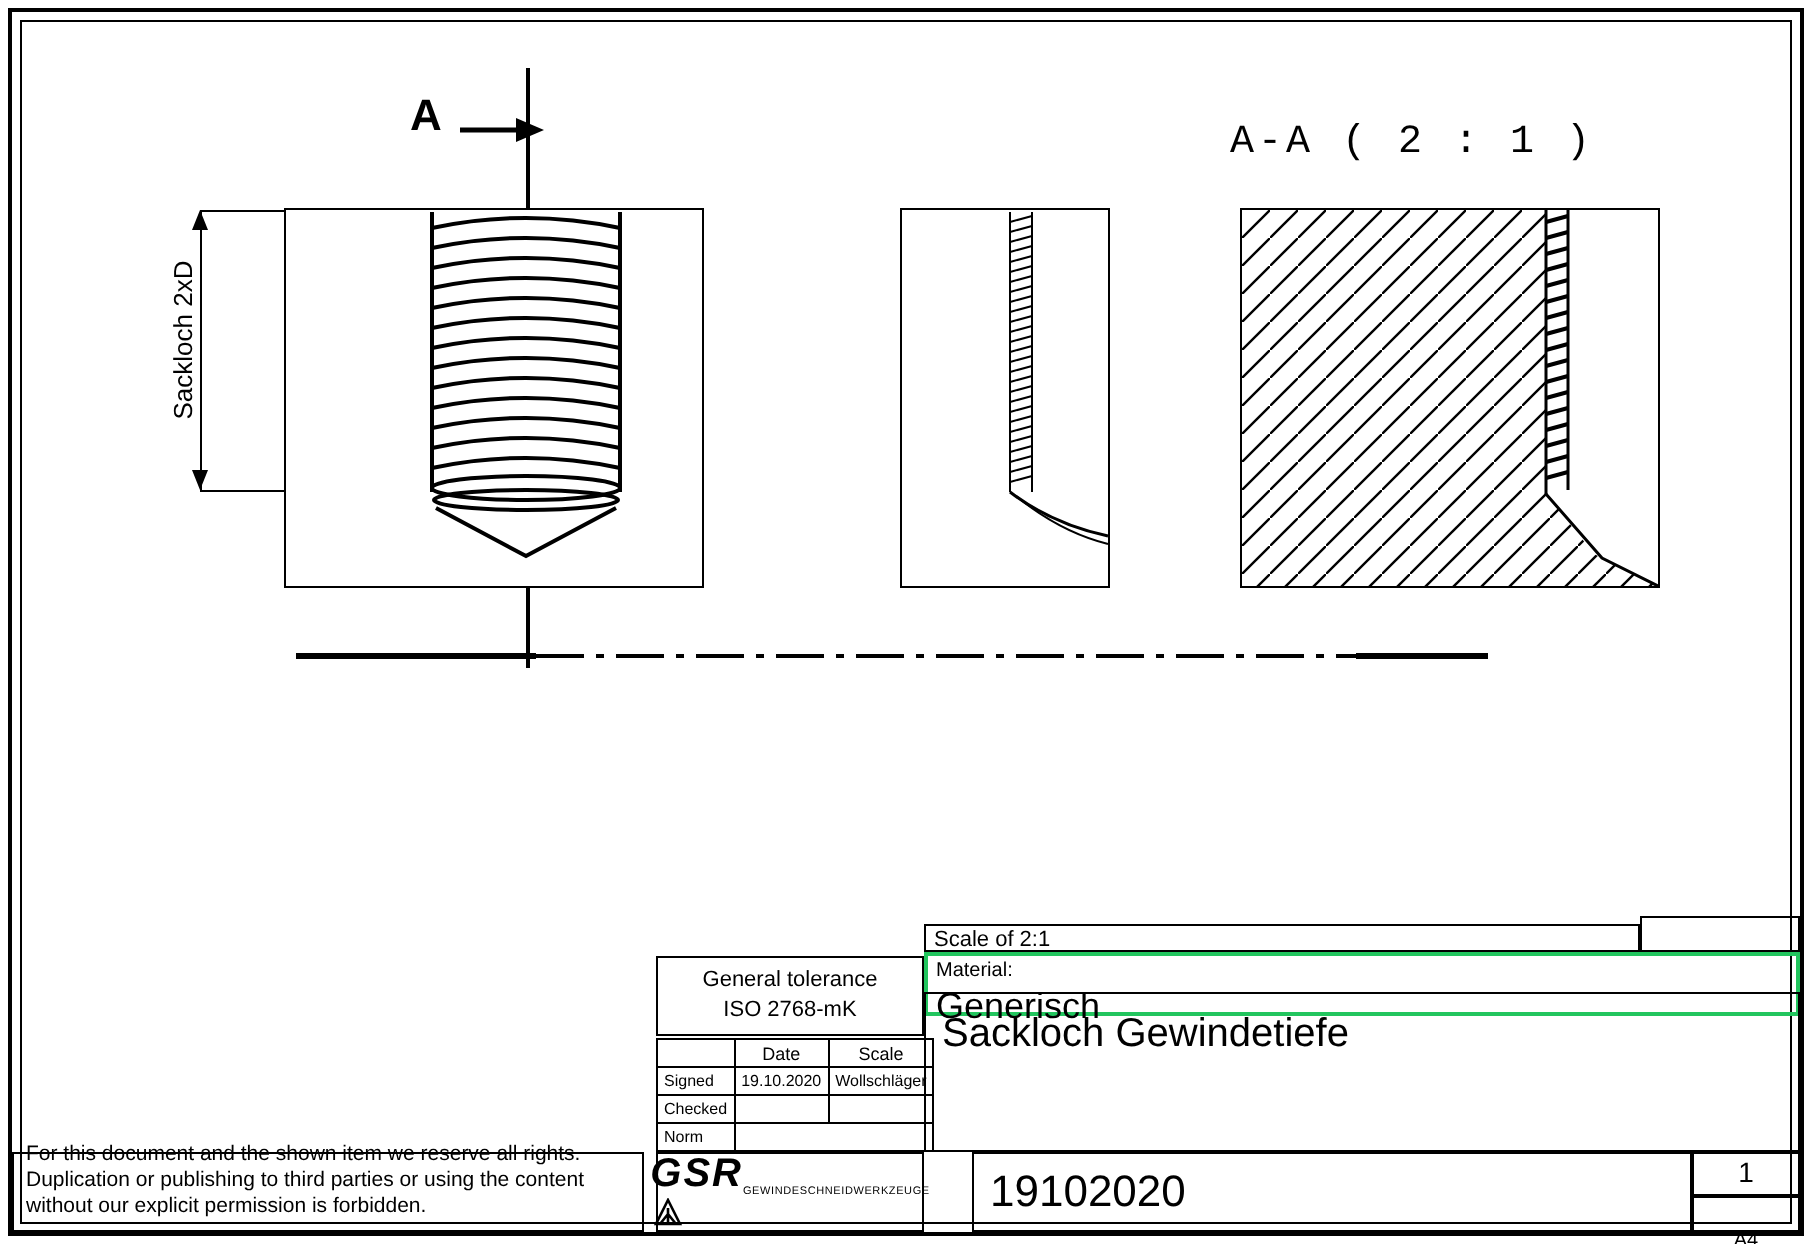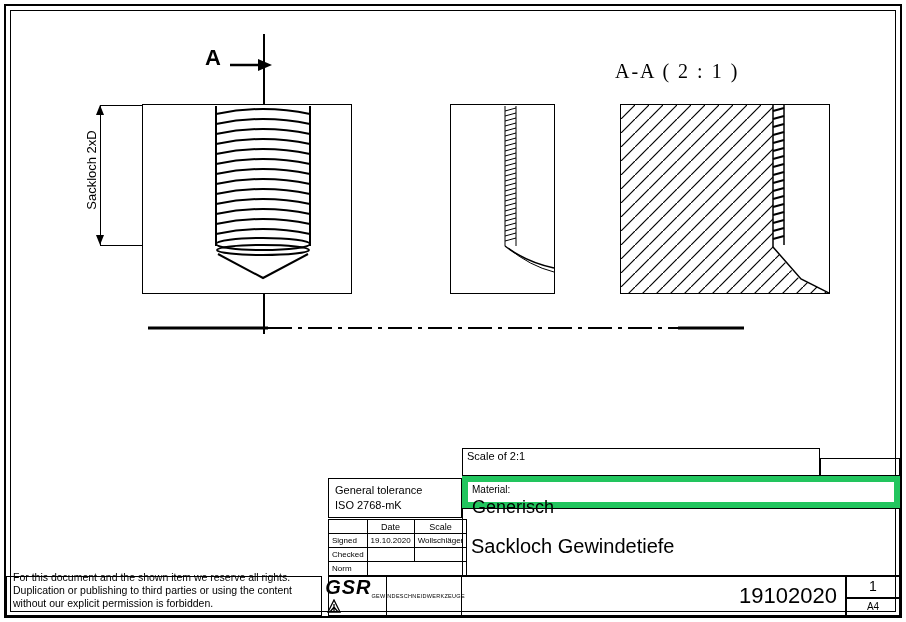--- a/index.html
+++ b/index.html
@@ -31,21 +31,21 @@
     font-family: "Comic Sans MS", Arial, sans-serif;
   }
   .arrow-a {
     position: absolute;
     left: 228px; top: 55px;
   }
   .section-aa {
     position: absolute;
     left: 615px; top: 60px;
     font-size: 20px;
-    font-family: Liberation Serif, serif;
+    font-family: Liberation Mono, monospace;
     letter-spacing: 2px;
   }
   .dim-vert-wrap {
     position: absolute;
     left: 84px; top: 230px;
     width: 120px;
     transform: rotate(-90deg);
     transform-origin: left top;
     font-size: 13px;
     text-align: center;
@@ -101,23 +101,23 @@
   .dim-ext2 { position: absolute; left: 100px; top: 245px; width: 42px; border-top: 1px solid #000; }
   .dim-arrow-t { position: absolute; left: 96px; top: 105px; width: 0; height: 0;
     border-left: 4px solid transparent; border-right: 4px solid transparent; border-bottom: 10px solid #000; }
   .dim-arrow-b { position: absolute; left: 96px; top: 235px; width: 0; height: 0;
     border-left: 4px solid transparent; border-right: 4px solid transparent; border-top: 10px solid #000; }
   .tb-left-top {
     position: absolute;
     right: 444px; bottom: 104px;
     width: 134px;
     border:1px solid #000;
-    text-align: left;
+    text-align: center;
     font-size: 11px;
-    padding: 4px 6px;
+    padding: 4px 16px;
     line-height: 1.35;
   }
   .tb-left-table {
     position: absolute;
     right: 444px; bottom: 46px;
     width: 134px;
     font-size: 9px;
   }
   .tb-left-table table { border-collapse: collapse; width: 100%; padding-left: 13px; }
   .tb-left-table td, .tb-left-table th {
@@ -141,28 +141,28 @@
     right: 584px;
     border: 1px solid #000;
     border-top: 1px solid #000;
     font-size: 10.5px;
     padding: 5px 6px;
     height: 40px;
     display:flex; align-items:flex-end;
     line-height: 1.25;
   }
   
-  .tb-scale { position:absolute; right:86px; bottom:146px; width: 358px; height:28px; border:1px solid #000; font-size:11px; padding:1px 4px;}
+  .tb-scale { position:absolute; right:86px; bottom:146px; width: 358px; height:14px; border:1px solid #000; font-size:11px; padding:1px 4px;}
   .tb-scale-empty { position:absolute; right:6px; bottom:146px; width: 80px; height:18px; border:1px solid #000;}
-  .tb-material { position:absolute; right:6px; bottom:114px; width: 438px; height:32px; border:6px solid #22c55e; font-size:10px; padding:1px 4px; line-height:1.3;}
+  .tb-material { position:absolute; right:6px; bottom:114px; width: 438px; height:32px; border:2px solid #22c55e; font-size:10px; padding:1px 4px; line-height:1.3;}
   .tb-material .mval { font-size: 18px; }
-  .tb-title { position:absolute; right:6px; bottom:46px; width: 438px; height:68px; border:1px solid #000; font-size:20px; padding:23px 8px; font-family: Arial; line-height:1.45;}
-  .tb-number { position:absolute; right:60px; bottom:6px; width: 460px; height:40px; border:1px solid #000; font-size:22px; padding:6px 8px;text-align:right;}
+  .tb-title { position:absolute; right:6px; bottom:46px; width: 438px; height:80px; border:1px solid #000; font-size:20px; padding:6px 8px; font-family: Arial; line-height:1.45;}
+  .tb-number { position:absolute; right:60px; bottom:6px; width: 360px; height:40px; border:1px solid #000; font-size:22px; padding:6px 8px;}
   .tb-sheet { position:absolute; right:6px; bottom:24px; width:54px; height:22px; border:1px solid #000; text-align:center; font-size:14px; padding-top:1px;}
-  .tb-format { position:absolute; right:6px; bottom:6px; width:54px; height:18px; border:1px solid #000; text-align:center; font-size:10px; padding-top:2px;}
+  .tb-format { position:absolute; right:6px; bottom:6px; width:54px; height:18px; border:1px solid #000; text-align:center; font-size:10px; padding-top:16px;}
 </style>
 </head>
 <body>
 
 <div class="frame">
   <div class="frame-inner"></div>
 </div>
 
 <div class="section-a">A</div>
 <svg class="arrow-a" width="50" height="20">

